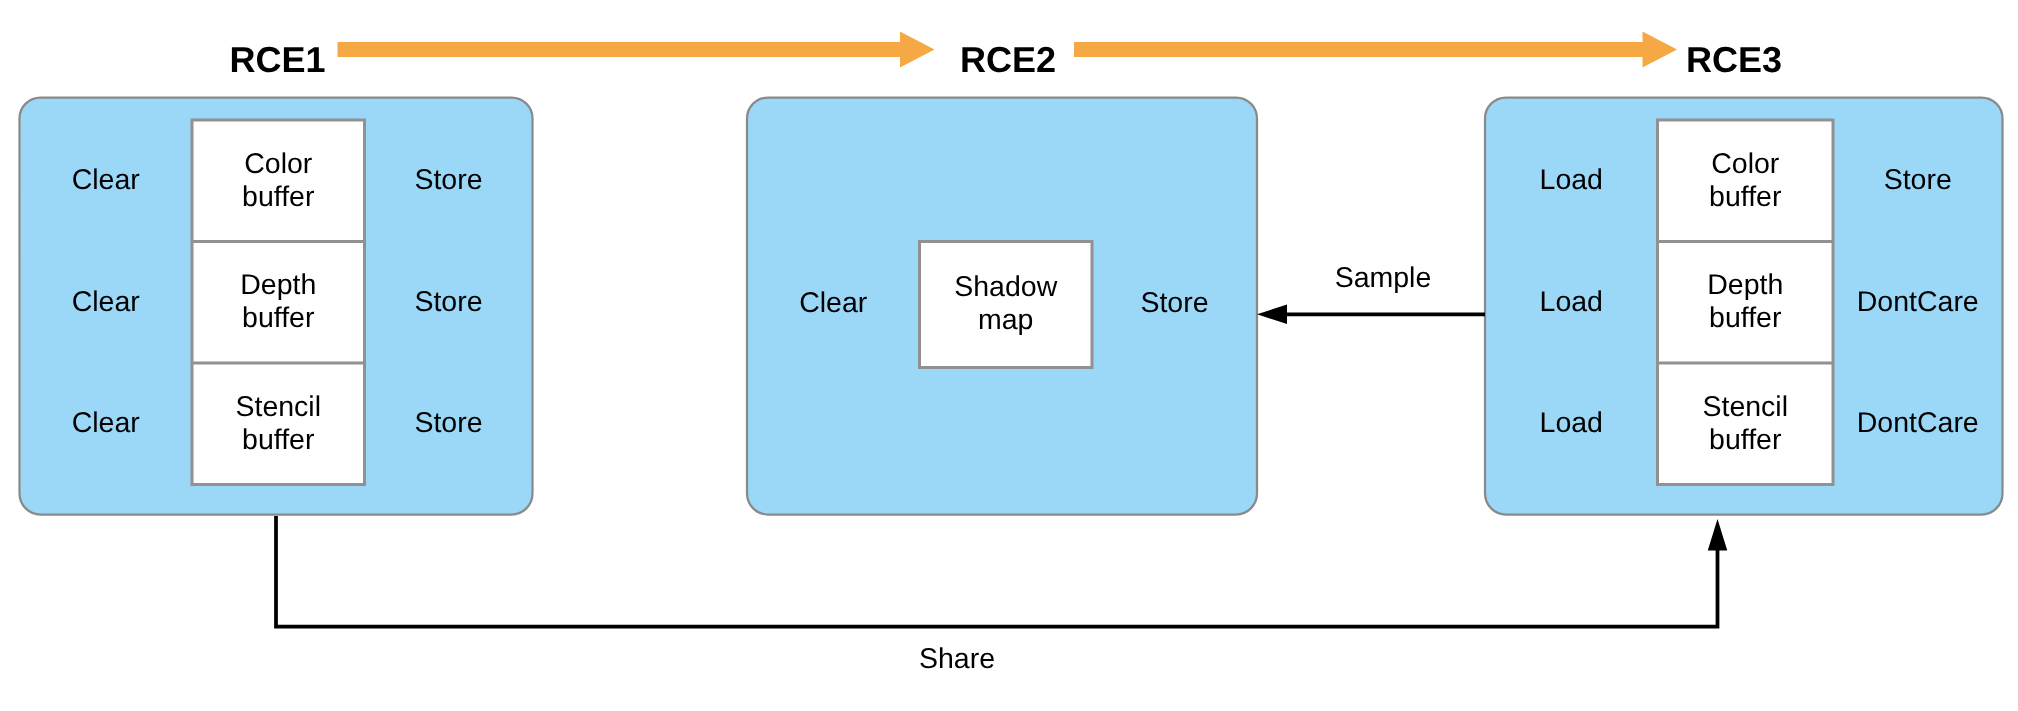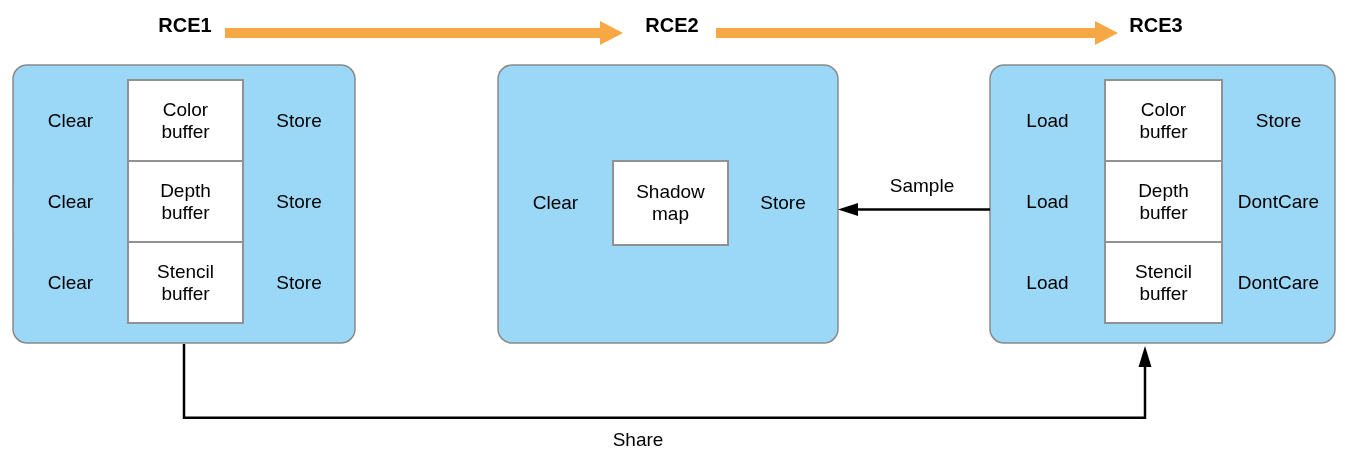--- a/index.html
+++ b/index.html
@@ -12,26 +12,26 @@
     color: #000000;
     overflow: hidden;
   }
   svg.layer {
     position: absolute;
     left: 0; top: 0;
     width: 1345px; height: 474px;
   }
   .rce-title {
     position: absolute;
-    top: 15px;
+    top: 31px;
     width: 120px;
     height: 20px;
     line-height: 20px;
     text-align: center;
-    font-size: 20px;
+    font-size: 24px;
     font-weight: bold;
     white-space: nowrap;
   }
   .lbl {
     position: absolute;
     display: flex;
     align-items: center;
     justify-content: center;
     text-align: right;
     font-size: 19px;

